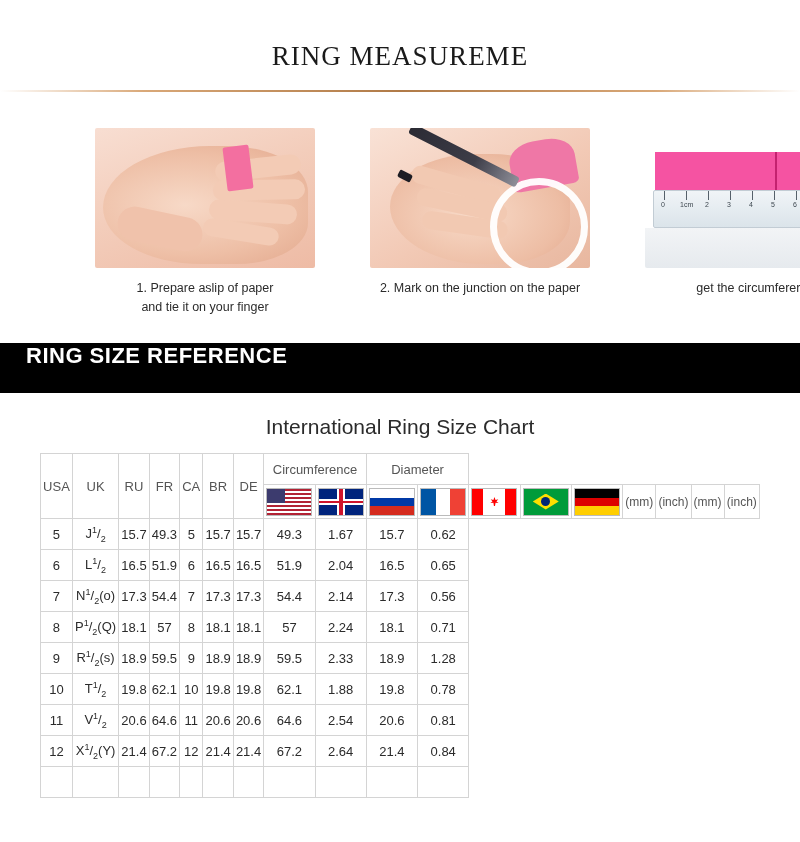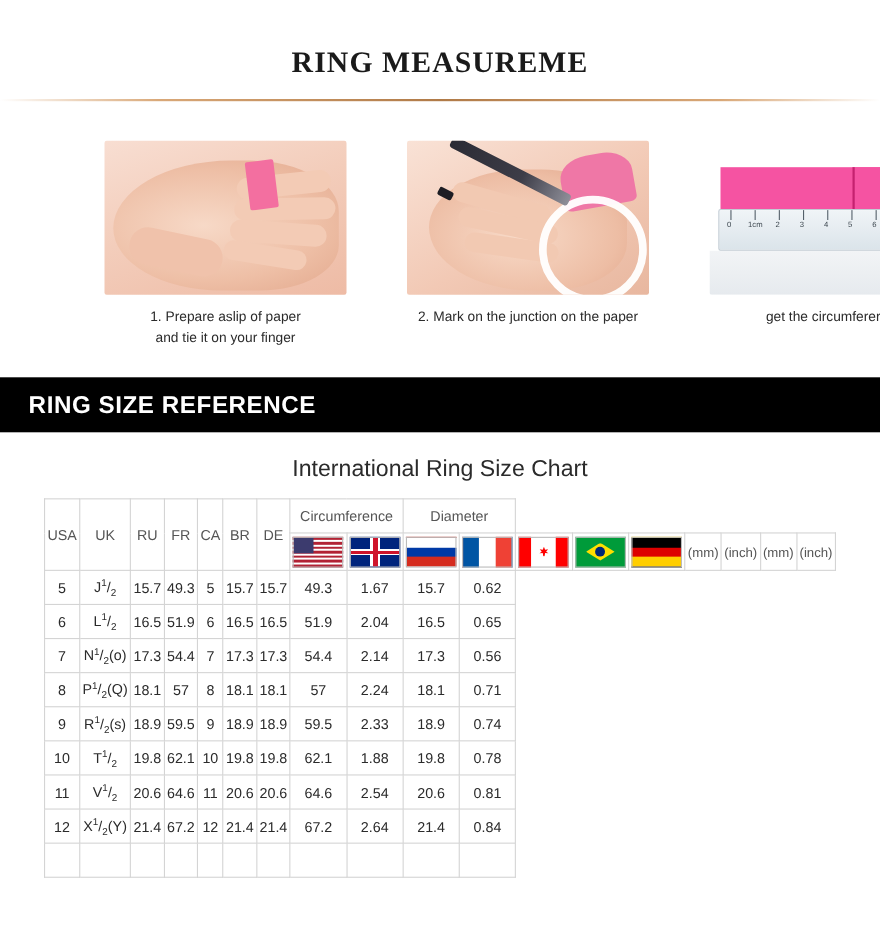--- a/index.html
+++ b/index.html
@@ -21,21 +21,21 @@
     position: relative;
     height: 92px;
   }
   .header-title {
     text-align: center;
     font-size: 27px;
     letter-spacing: 1px;
     color: #1a1a1a;
     font-family: "Liberation Serif", serif;
     padding-top: 41px;
-    font-weight: 700;
+    font-weight: 400;
   }
   .header-rule {
     position: absolute;
     left: 0;
     right: 0;
     bottom: 0;
     height: 2px;
     background: linear-gradient(to right, #ffffff 0%, #d9a878 18%, #b07a47 50%, #d9a878 82%, #ffffff 100%);
   }
 
@@ -224,21 +224,20 @@
     color: #2b2b2b;
     font-family: "Liberation Sans", sans-serif;
   }
 
   
   .banner {
     margin-top: 26px;
     background: #000000;
     height: 50px;
     display: flex;
-    align-items: center;
   }
   .banner-text {
     color: #ffffff;
     font-size: 22px;
     font-weight: bold;
     letter-spacing: .5px;
     padding-left: 26px;
     font-family: "Liberation Sans", sans-serif;
   }
 
@@ -526,21 +525,21 @@
         <td>9</td>
         <td>R<sup>1</sup>/<sub style="font-size:9px">2</sub>(s)</td>
         <td>18.9</td>
         <td>59.5</td>
         <td>9</td>
         <td>18.9</td>
         <td>18.9</td>
         <td>59.5</td>
         <td>2.33</td>
         <td>18.9</td>
-        <td>0.74</td>
+        <td>1.28</td>
       </tr>
       <tr>
         <td>10</td>
         <td>T<sup>1</sup>/<sub style="font-size:9px">2</sub></td>
         <td>19.8</td>
         <td>62.1</td>
         <td>10</td>
         <td>19.8</td>
         <td>19.8</td>
         <td>62.1</td>

